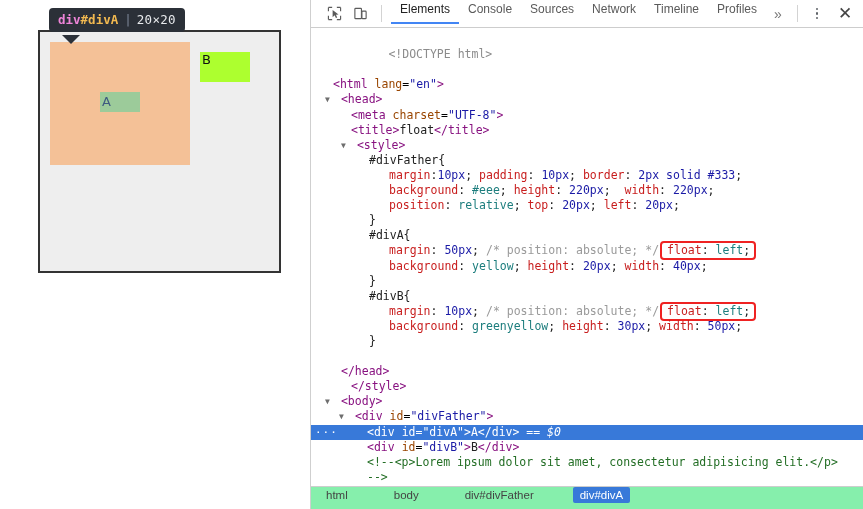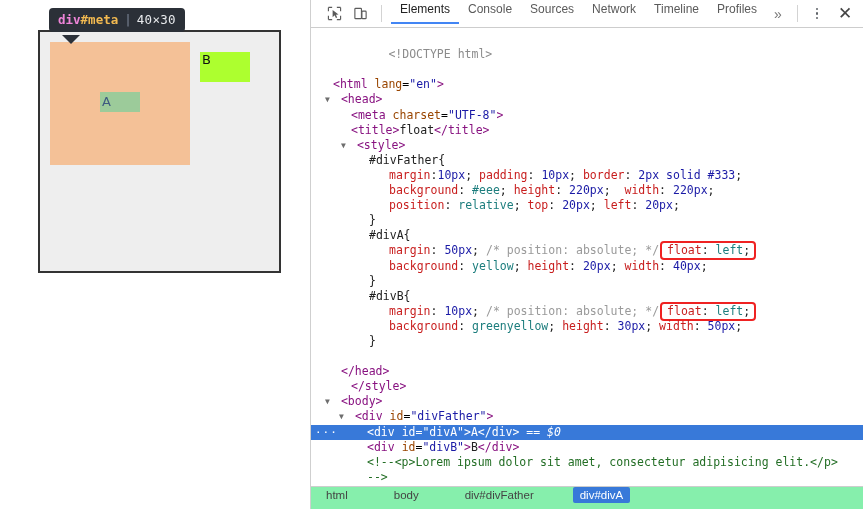--- a/index.html
+++ b/index.html
@@ -208,21 +208,21 @@
   .crumb.active { background: #3879d9; color: #ffffff; }
 </style>
 </head>
 <body>
 
 <div id="app">
 
   <div id="page-pane">
 
     <div id="tooltip">
-      <span class="t-tag">div</span><span class="t-id">#meta</span><span class="t-sep">|</span><span class="t-dim">40×30</span>
+      <span class="t-tag">div</span><span class="t-id">#divA</span><span class="t-sep">|</span><span class="t-dim">20×20</span>
     </div>
     <div id="tooltip-arrow"></div>
 
     <div id="divFather">
       <div id="divA-margin"></div>
       <div id="divA">A</div>
       <div id="divB">B</div>
     </div>
 
   </div>

